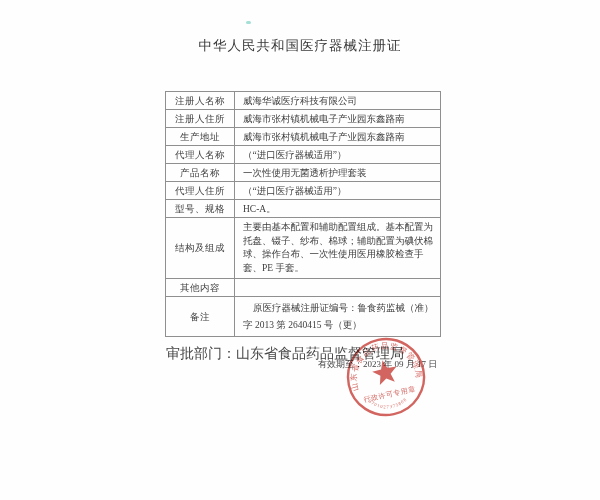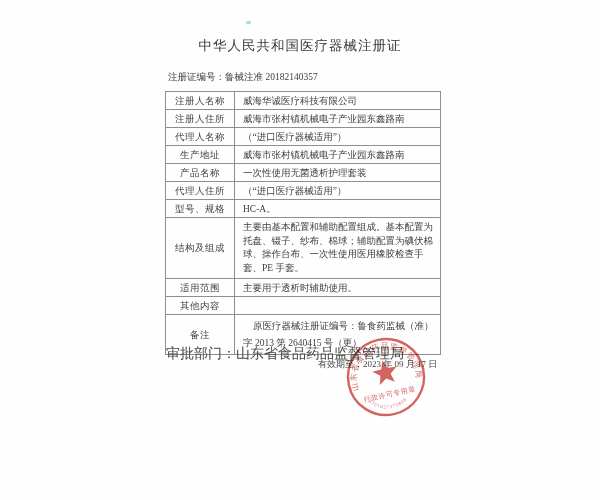--- a/index.html
+++ b/index.html
@@ -56,61 +56,54 @@
 </style>
 </head>
 <body>
 
 <div class="page">
 
   <div class="speck"></div>
 
   <h1 class="title">中华人民共和国医疗器械注册证</h1>
 
-  <div class="certline">
-    <span>注册证编号：</span><span>鲁械注准 20182140357</span>
-  </div>
 
   <table class="cert-table">
     <tbody>
       <tr>
         <td class="lbl">注册人名称</td>
         <td class="val">威海华诚医疗科技有限公司</td>
       </tr>
       <tr>
         <td class="lbl">注册人住所</td>
         <td class="val">威海市张村镇机械电子产业园东鑫路南</td>
       </tr>
       <tr>
+        <td class="lbl">生产地址</td>
+        <td class="val">威海市张村镇机械电子产业园东鑫路南</td>
+      </tr>
+      <tr>
         <td class="lbl">代理人名称</td>
         <td class="val">（“进口医疗器械适用”）</td>
-      </tr>
-      <tr>
-        <td class="lbl">生产地址</td>
-        <td class="val">威海市张村镇机械电子产业园东鑫路南</td>
       </tr>
       <tr>
         <td class="lbl">产品名称</td>
         <td class="val">一次性使用无菌透析护理套装</td>
       </tr>
       <tr>
         <td class="lbl">代理人住所</td>
         <td class="val">（“进口医疗器械适用”）</td>
       </tr>
       <tr>
         <td class="lbl">型号、规格</td>
         <td class="val">HC-A。</td>
       </tr>
       <tr class="tall">
         <td class="lbl">结构及组成</td>
         <td class="val">主要由基本配置和辅助配置组成。基本配置为托盘、镊子、纱布、棉球；辅助配置为碘伏棉球、操作台布、一次性使用医用橡胶检查手套、PE 手套。</td>
-      </tr>
-      <tr>
-        <td class="lbl">适用范围</td>
-        <td class="val">主要用于透析时辅助使用。</td>
       </tr>
       <tr>
         <td class="lbl">其他内容</td>
         <td class="val"></td>
       </tr>
       <tr class="remarks">
         <td class="lbl">备注</td>
         <td class="val">原医疗器械注册证编号：鲁食药监械（准）字 2013 第 2640415 号（更）</td>
       </tr>
     </tbody>

